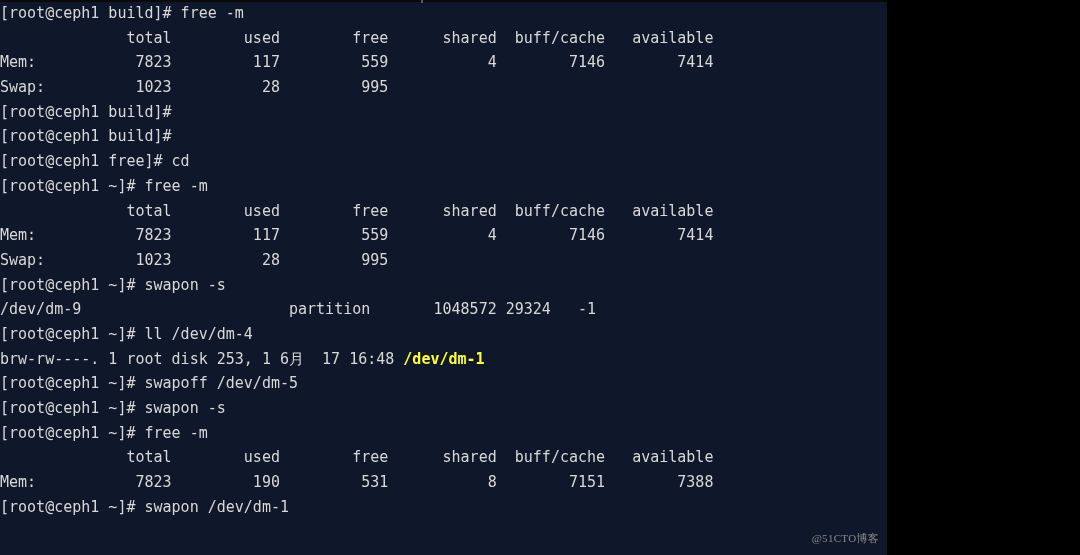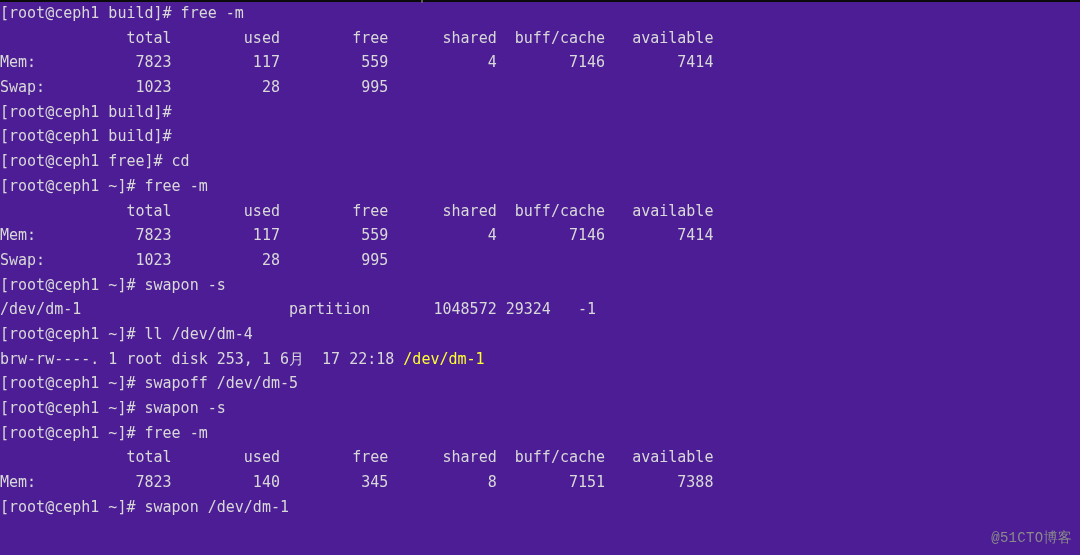--- a/index.html
+++ b/index.html
@@ -8,23 +8,23 @@
     background: #000000;
   }
   body {
     width: 1080px;
     height: 555px;
     overflow: hidden;
     font-family: "DejaVu Sans Mono", "Liberation Mono", monospace;
   }
   #terminal {
     position: relative;
-    width: 1080px;
+    width: 887px;
     height: 555px;
-    background: #4c1d95;
+    background: #0f172a;
     color: #d8d8d8;
     font-family: "DejaVu Sans Mono", "Liberation Mono", monospace;
     font-size: 15px;
     line-height: 24.7px;
     overflow: hidden;
   }
   .screen {
     position: absolute;
     left: 0;
     top: 1px;
@@ -34,28 +34,28 @@
   .line {
     display: block;
     white-space: pre;
     height: 24.7px;
     font-size: 15px;
     letter-spacing: 0px;
     color: #d8d8d8;
   }
   .yellow {
     color: #ffff2f;
-    font-weight: normal;
+    font-weight: bold;
   }
   .watermark {
     position: absolute;
     right: 8px;
     bottom: 4px;
-    font-family: Liberation Mono, monospace;
-    font-size: 14px;
+    font-family: Liberation Serif, serif;
+    font-size: 11px;
     color: #8b8b8b;
     letter-spacing: 0.3px;
     white-space: pre;
   }
   .topartifact {
     position: absolute;
     left: 0;
     top: 0;
     width: 1080px;
     height: 2px;
@@ -87,27 +87,27 @@
     <span class="line">Mem:           7823         117         559           4        7146        7414</span>
     <span class="line">Swap:          1023          28         995</span>
     <span class="line">[root@ceph1 build]#</span>
     <span class="line">[root@ceph1 build]#</span>
     <span class="line">[root@ceph1 free]# cd</span>
     <span class="line">[root@ceph1 ~]# free -m</span>
     <span class="line">              total        used        free      shared  buff/cache   available</span>
     <span class="line">Mem:           7823         117         559           4        7146        7414</span>
     <span class="line">Swap:          1023          28         995</span>
     <span class="line">[root@ceph1 ~]# swapon -s</span>
-    <span class="line">/dev/dm-1                       partition       1048572 29324   -1</span>
+    <span class="line">/dev/dm-9                       partition       1048572 29324   -1</span>
     <span class="line">[root@ceph1 ~]# ll /dev/dm-4</span>
-    <span class="line"><span>brw-rw----. 1 root disk 253, 1 6月  17 22:18 </span><span class="yellow">/dev/dm-1</span></span>
+    <span class="line"><span>brw-rw----. 1 root disk 253, 1 6月  17 16:48 </span><span class="yellow">/dev/dm-1</span></span>
     <span class="line">[root@ceph1 ~]# swapoff /dev/dm-5</span>
     <span class="line">[root@ceph1 ~]# swapon -s</span>
     <span class="line">[root@ceph1 ~]# free -m</span>
     <span class="line">              total        used        free      shared  buff/cache   available</span>
-    <span class="line">Mem:           7823         140         345           8        7151        7388</span>
+    <span class="line">Mem:           7823         190         531           8        7151        7388</span>
     <span class="line">[root@ceph1 ~]# swapon /dev/dm-1</span>
 
   </div>
 
   <div class="watermark">@51CTO博客</div>
 
 </div>
 
 </body></html>

